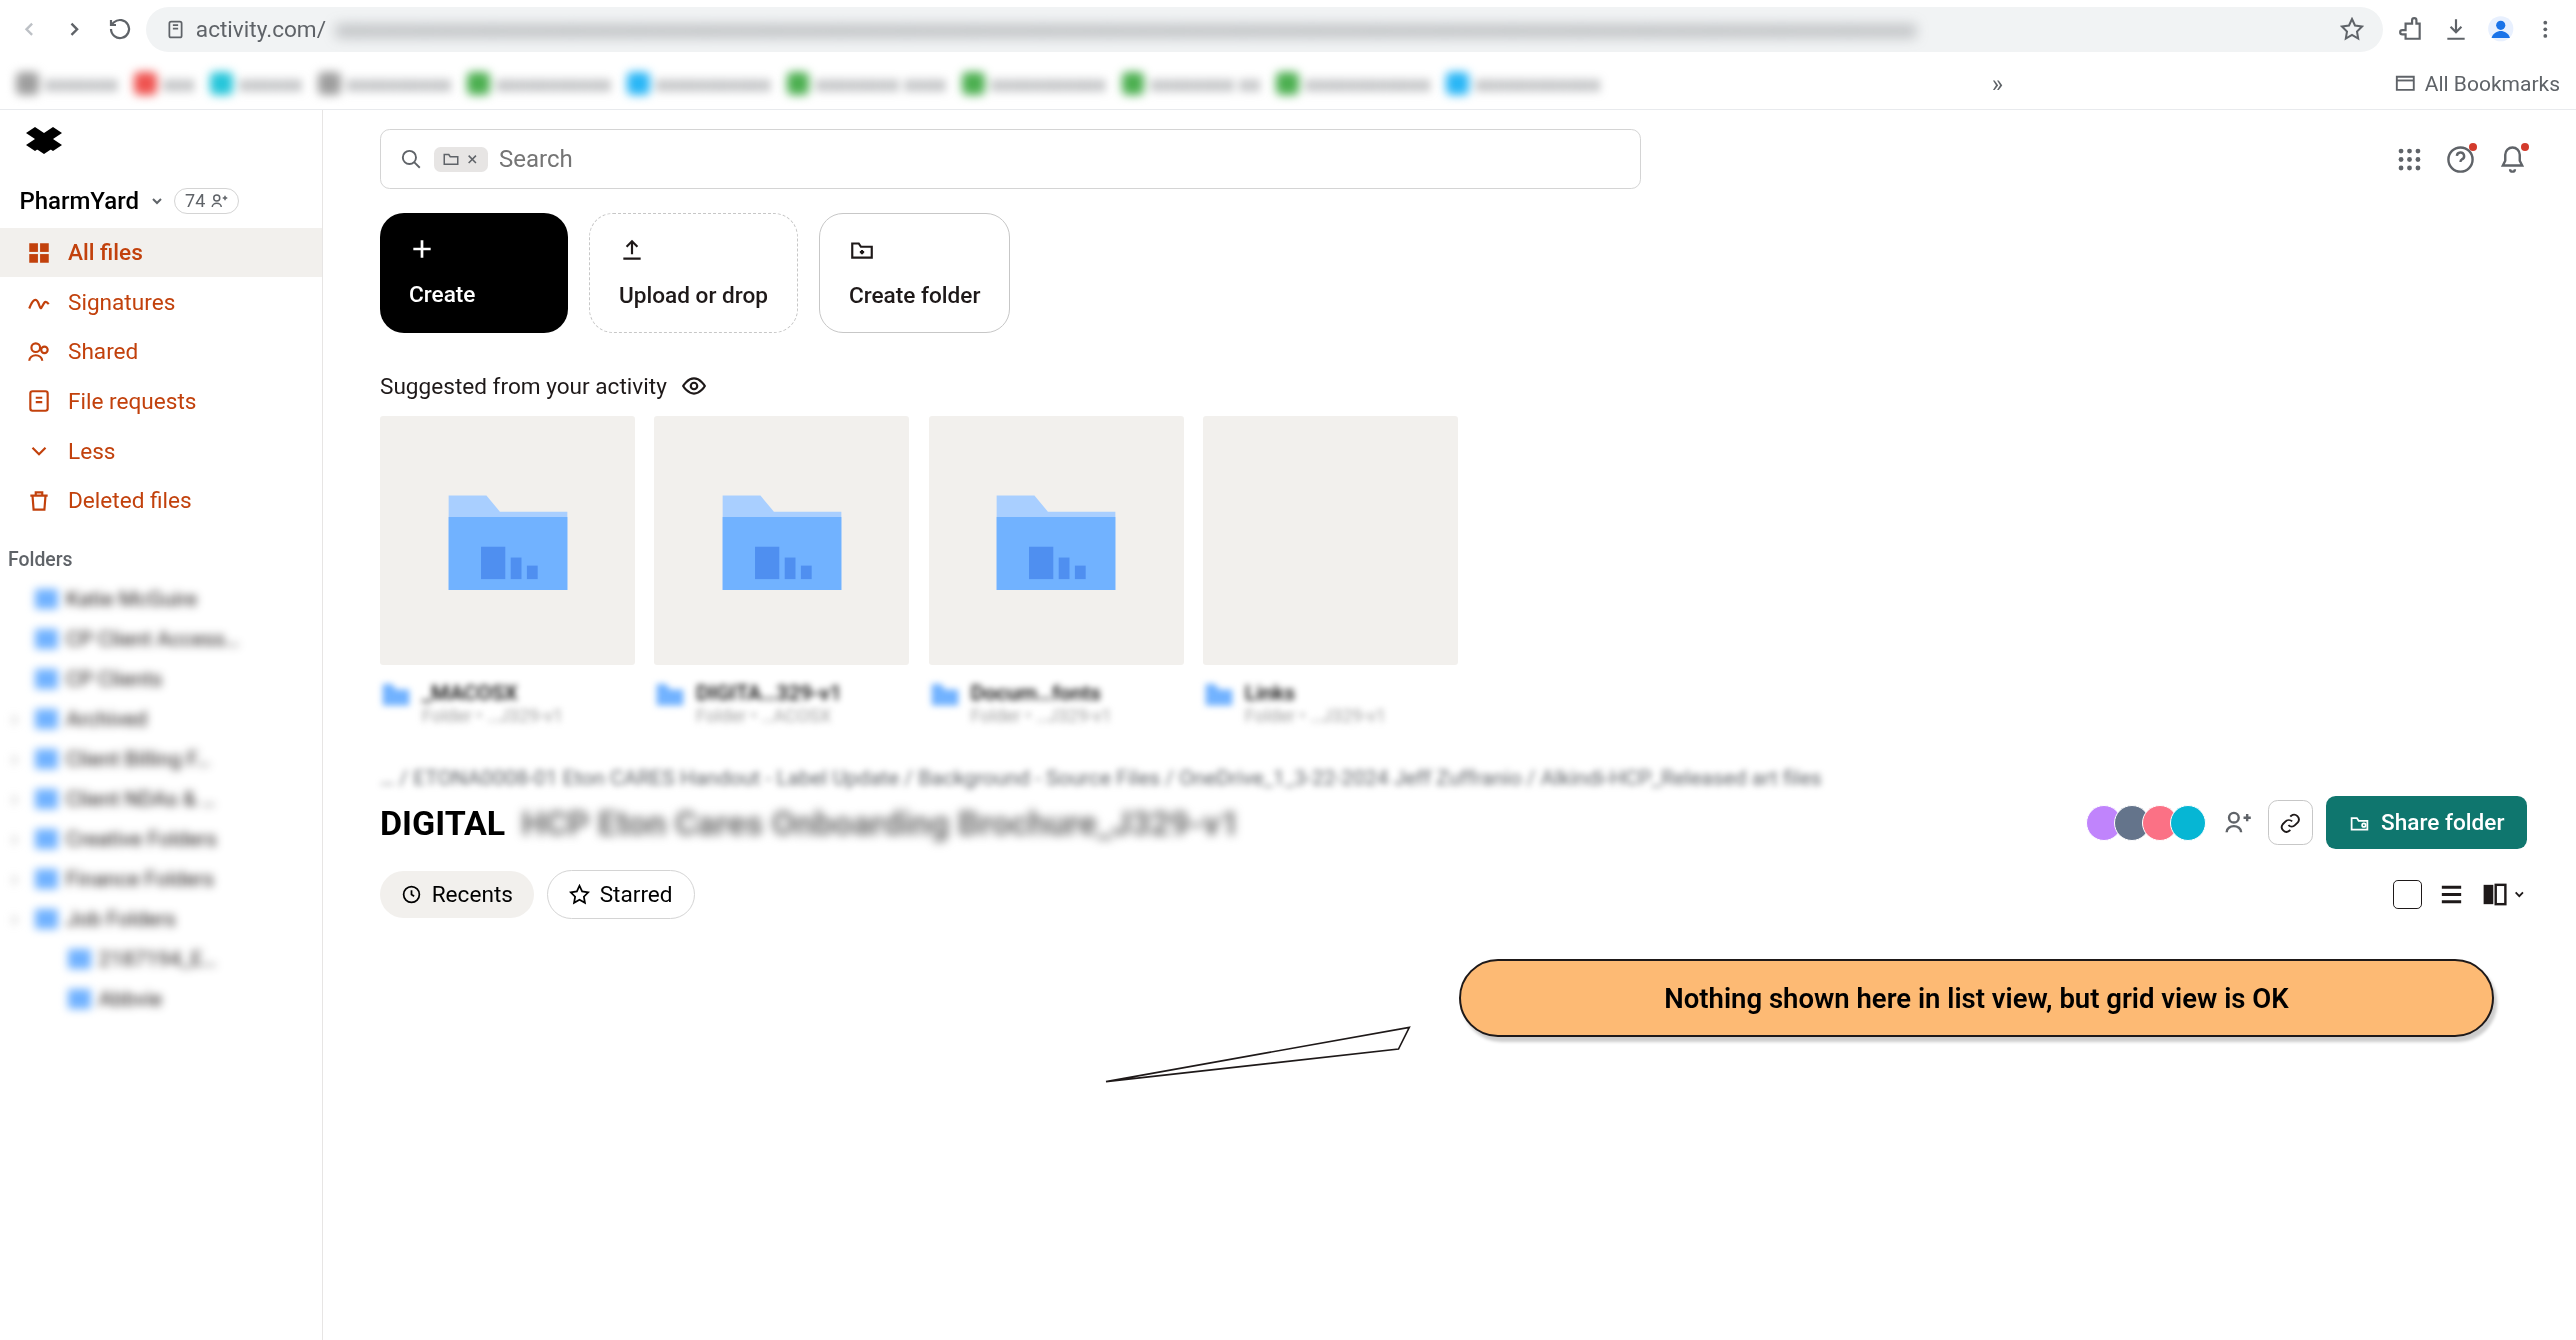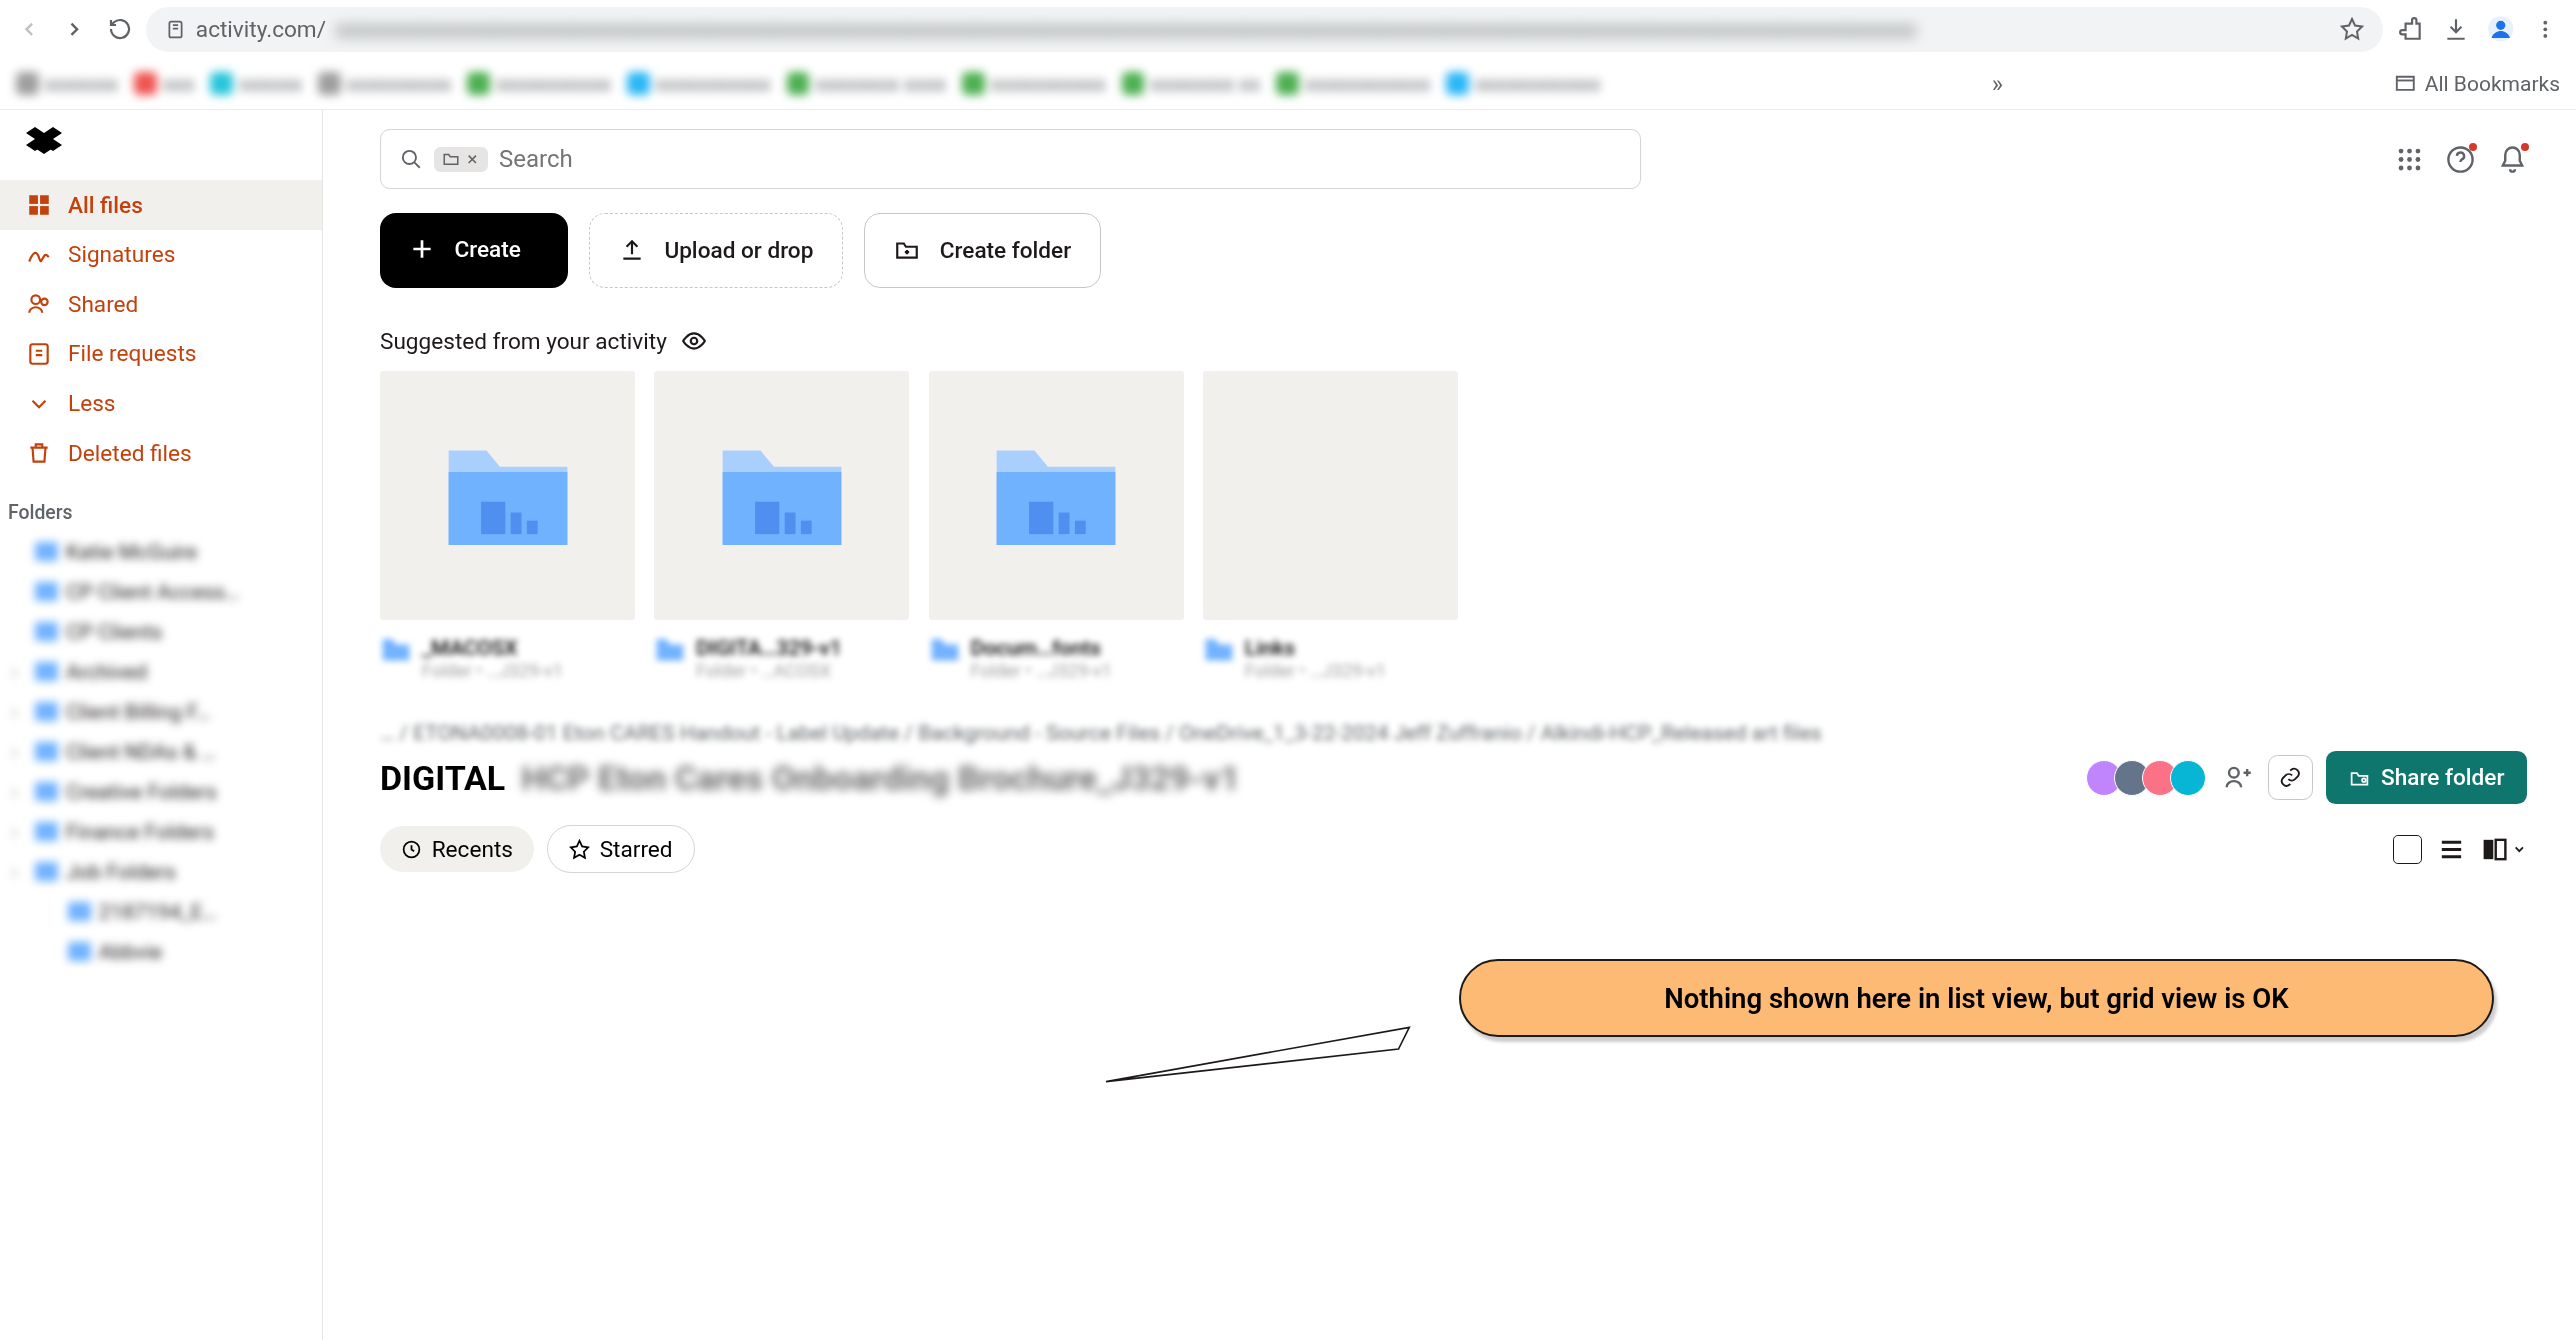--- a/index.html
+++ b/index.html
@@ -36,21 +36,21 @@
 .folder-icon-small { width: 22.6px; height: 19.4px; background: #71b2ff; border-radius: 1.6px; }
 .main { flex: 1; padding: 19.4px 49px 19.4px 57px; overflow-y: auto; position: relative; }
 .search-row { display: flex; align-items: center; gap: 16px; margin-bottom: 24px; }
 .search-box { flex: 0 0 1261px; height: 60px; border: 0.8px solid #d4d4d4; border-radius: 9.7px; display: flex; align-items: center; padding: 0 19.4px; gap: 11.3px; }
 .search-chip { background: #e7e5e4; border-radius: 6.5px; padding: 3.2px 8px; display: flex; align-items: center; gap: 4.9px; }
 .search-input { border: none; outline: none; font-size: 24px; flex: 1; background: transparent; }
 .header-icons { margin-left: auto; display: flex; gap: 22.6px; }
 .header-icon { width: 29px; height: 29px; position: relative; }
 .dot-badge { position: absolute; top: -1.6px; right: -1.6px; width: 8px; height: 8px; background: #d33a2c; border-radius: 50%; }
 .action-row { display: flex; gap: 21px; margin-bottom: 40px; }
-.action-card { border-radius: 16px; padding: 22.6px 29px; display: flex; flex-direction: row; gap: 19.4px; min-width: 188px; }
+.action-card { border-radius: 24px; padding: 22.6px 29px; display: flex; flex-direction: column; gap: 19.4px; min-width: 188px; }
 .action-card.primary { background: #000; color: #fff; }
 .action-card.secondary { background: #fff; border: 1.6px dashed #c7c7c7; color: #1e1919; }
 .action-card.outline { background: #fff; border: 0.8px solid #c7c7c7; color: #1e1919; }
 .action-card .title { font-size: 22.6px; font-weight: 500; }
 .suggested-row { display: flex; align-items: center; gap: 14.6px; margin-bottom: 16px; font-size: 22.6px; color: #1e1919; }
 .suggested-cards { display: flex; gap: 19.4px; margin-bottom: 16px; }
 .sugg-card { width: 255px; height: 249px; background: #f2f0ed; border-radius: 3.2px; display: flex; align-items: center; justify-content: center; }
 .big-folder { width: 136px; height: 116px; }
 .sugg-meta-row { display: flex; gap: 19.4px; margin-bottom: 40px; }
 .sugg-meta { width: 255px; display: flex; gap: 9.7px; align-items: flex-start; filter: blur(3.2px); }
@@ -194,20 +194,33 @@
 </div>
 
 <div class="app-body">
 
   <div class="sidebar">
     <div class="logo-area">
       <svg class="logo" viewBox="0 0 48 40">
           <path fill="#000" d="M12 0L0 8l12 8L0 24l12 8 12-8 12 8 12-8-12-8 12-8L36 0 24 8 12 0zm12 20l-12 8 12 8 12-8-12-8z"></path>
         </svg>
     </div>
+    <div class="team-row">
+      <span class="team-name">PharmYard</span>
+      <svg class="team-chevron" width="16" height="16" viewBox="0 0 24 24" fill="none" stroke="currentColor" stroke-width="3">
+          <path d="M6 9l6 6 6-6"></path>
+        </svg>
+      <div class="team-badge">
+        <span>74</span>
+        <svg width="18" height="18" viewBox="0 0 24 24" fill="none" stroke="currentColor" stroke-width="2">
+            <circle cx="9" cy="8" r="4"></circle>
+            <path d="M3 20c0-3 3-5 6-5s6 2 6 5M17 8h6m-3-3v6"></path>
+          </svg>
+      </div>
+    </div>
     <ul class="sidebar-nav">
       <li class="sidebar-item active">
         <svg viewBox="0 0 24 24" fill="currentColor">
             <rect x="3" y="3" width="8" height="8"></rect>
             <rect x="13" y="3" width="8" height="8"></rect>
             <rect x="3" y="13" width="8" height="8"></rect>
             <rect x="13" y="13" width="8" height="8"></rect>
           </svg>
         <span>All files</span>
       </li>

